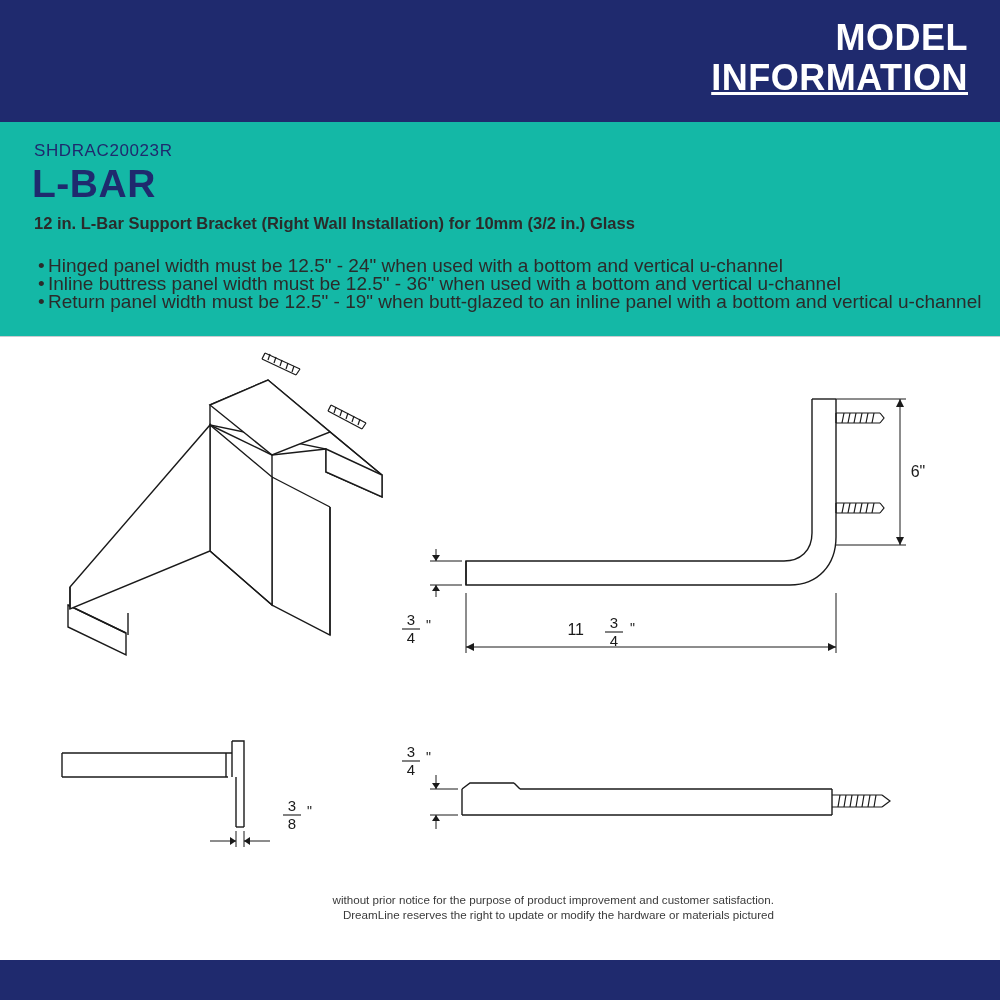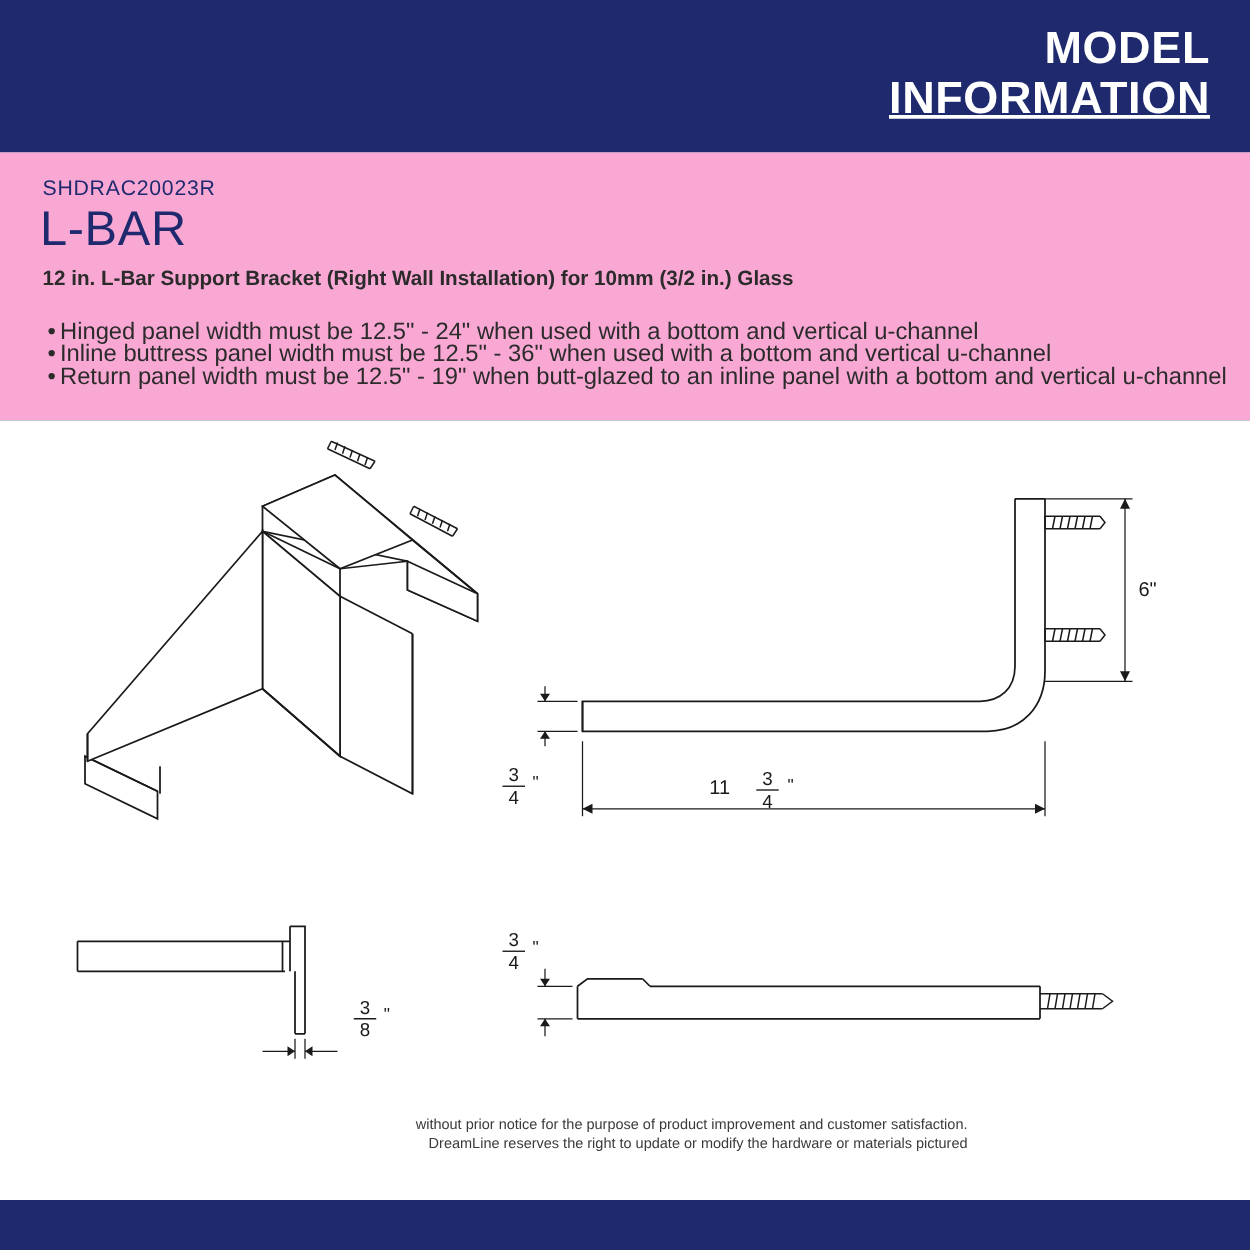--- a/index.html
+++ b/index.html
@@ -32,35 +32,35 @@
     line-height: 40px;
     letter-spacing: 0.5px;
   }
   .header-title .line2 { display: block; text-decoration: underline; }
 
   
   .info-band {
     position: absolute;
     left: 0; top: 122px;
     width: 1000px; height: 215px;
-    background: #f9a8d4;
+    background: #14b8a6;
     border-bottom: 1px solid #c9ccd0;
   }
   .sku {
     position: absolute;
     left: 34px; top: 19px;
     font-size: 17px;
     letter-spacing: 0.6px;
     color: #1f2a6e;
   }
   .product-name {
     position: absolute;
     left: 32px; top: 40px;
     font-size: 39px;
-    font-weight: normal;
+    font-weight: bold;
     letter-spacing: 0.5px;
     color: #1f2a6e;
   }
   .product-desc {
     position: absolute;
     left: 34px; top: 92px;
     font-size: 16.5px;
     font-weight: bold;
     color: #2b2b2b;
   }

